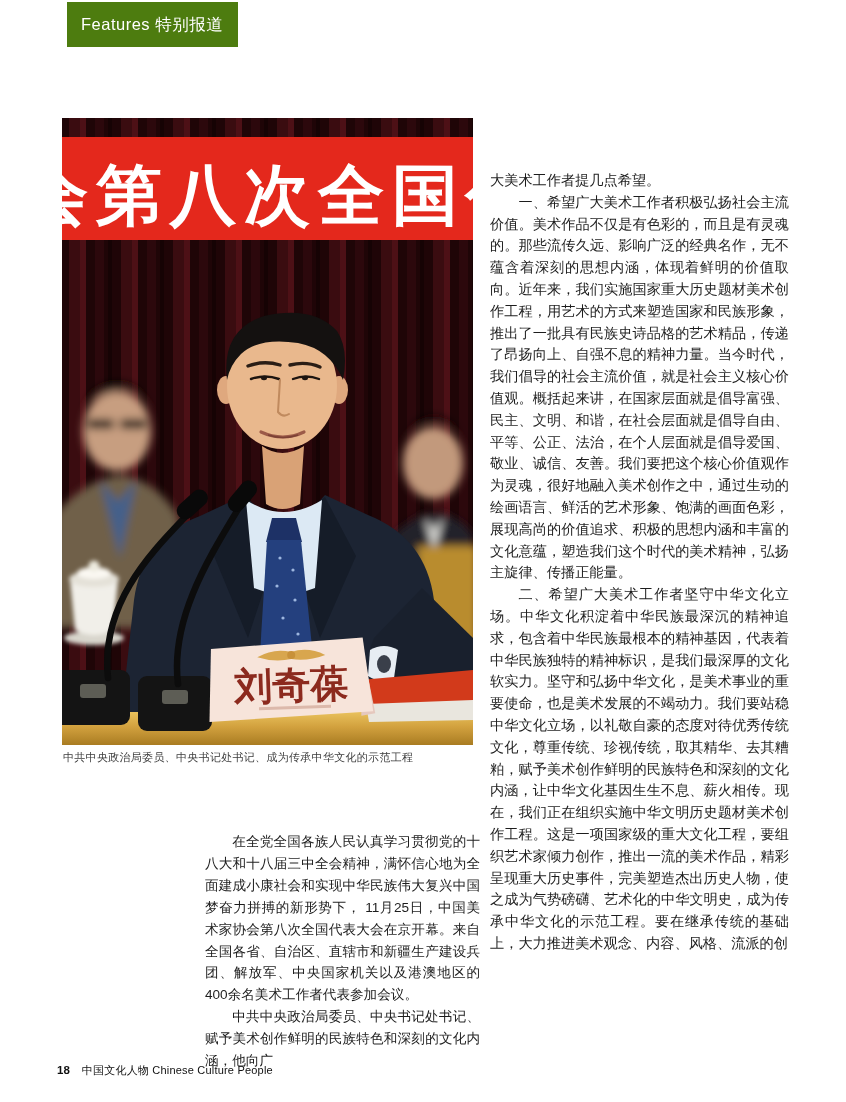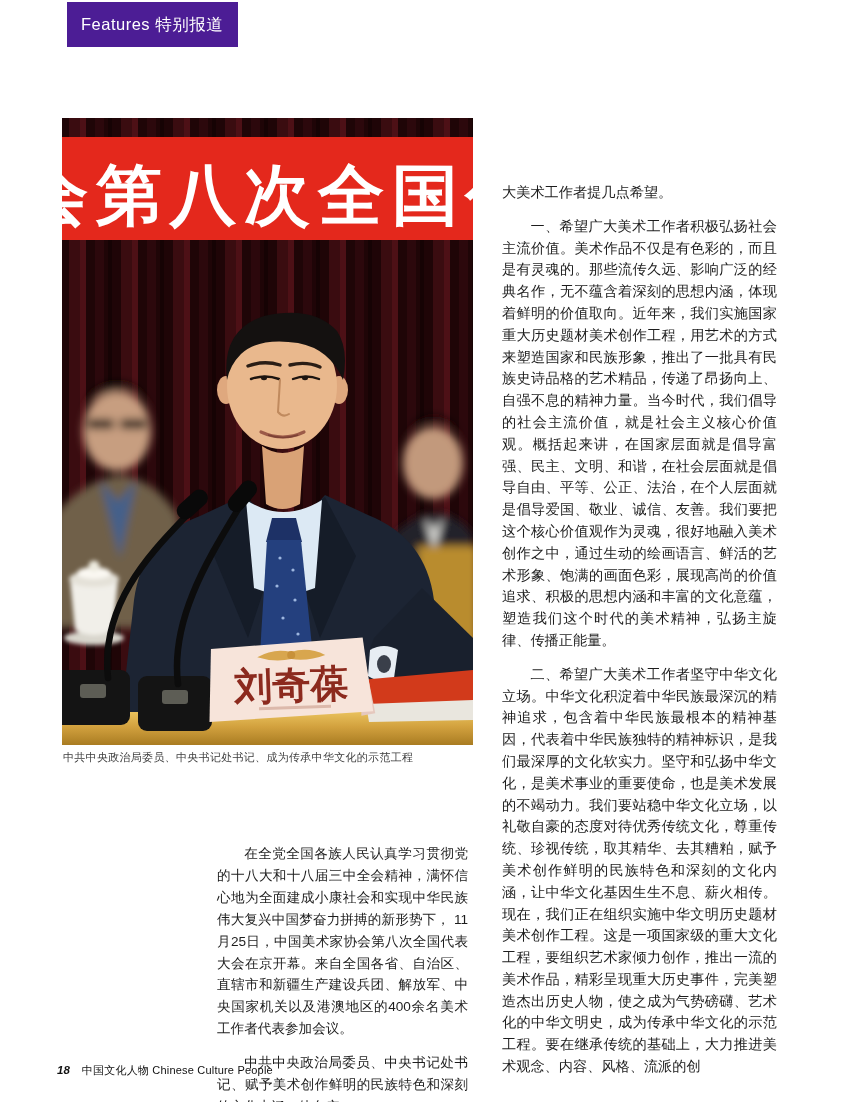--- a/index.html
+++ b/index.html
@@ -3,38 +3,38 @@
 <meta charset="utf-8">
 <style>
   html,body{margin:0;padding:0;}
   body{
     width:846px;height:1102px;position:relative;background:#ffffff;
     font-family:"Liberation Sans","DejaVu Sans",sans-serif;
     overflow:hidden;
   }
   .tag{
     position:absolute;left:67px;top:2px;width:171px;height:45px;
-    background:#4c1d95;color:#fff;display:flex;align-items:center;
+    background:#4d7c0f;color:#fff;display:flex;align-items:center;
     box-sizing:border-box;padding-left:14px;font-size:16.5px;letter-spacing:.5px;
   }
   .photo{
     position:absolute;left:62px;top:118px;width:411px;height:627px;margin:0;
     overflow:hidden;background:#1f0507;
   }
   .caption{
     position:absolute;left:63px;top:750px;width:411px;
     font-size:11px;color:#3c3c3c;letter-spacing:.3px;
   }
   .col{position:absolute;text-align:justify;color:#1d1d1d;}
-  .col p{margin:12px;text-indent:2em;}
+  .col p{margin:0;text-indent:2em;}
   .col-left{left:205px;top:831px;width:275px;font-size:13.6px;line-height:21.9px;}
   .col-right{left:490px;top:170px;width:299px;font-size:14.2px;line-height:21.8px;}
   .col-right p:first-child{text-indent:0;}
   .footer{position:absolute;left:57px;top:1063px;font-size:11px;color:#101010;}
-  .footer .pagenum{font-weight:bold;font-size:11.5px;font-style:italic;}
+  .footer .pagenum{font-weight:bold;font-size:11.5px;}
   .footer .pub{margin-left:9px;letter-spacing:.2px;}
 </style>
 </head>
 <body>
 
 <div class="page">
 
   <div class="tag">
     <span>Features 特别报道</span>
   </div>

